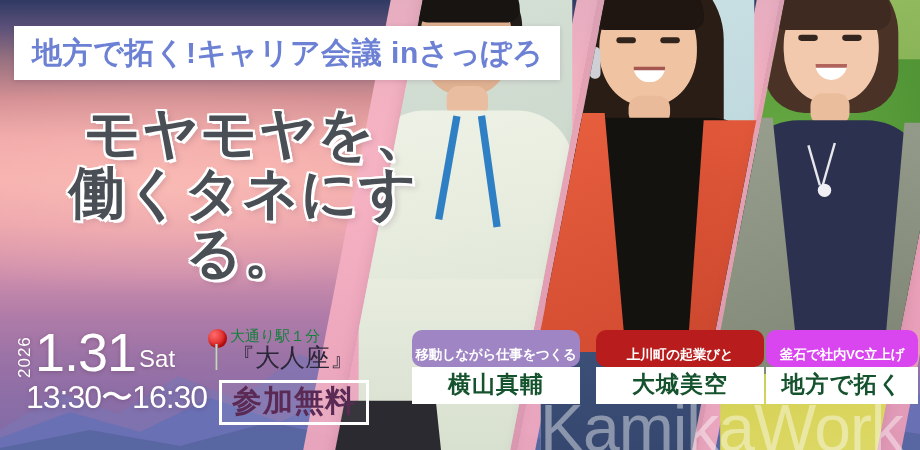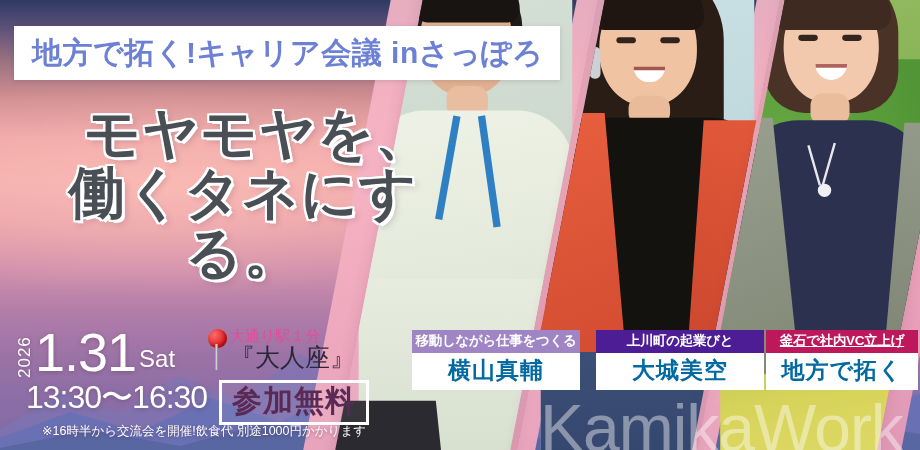--- a/index.html
+++ b/index.html
@@ -131,47 +131,47 @@
   .pin .ball{
     position:absolute; left:2px; top:0; width:19px; height:19px; border-radius:50%;
     background:radial-gradient(circle at 33% 30%,#ff6b6b,#d81b1b 70%);
     box-shadow:inset -2px -2px 3px rgba(120,0,0,.5);
   }
   .pin .needle{
     position:absolute; left:9px; top:15px; width:3px; height:26px;
     background:linear-gradient(90deg,#8c8c8c,#cfcfcf,#7a7a7a);
   }
   .venue-text{ margin-left:2px; }
-  .venue-sub{ font-size:15px; color:#ec4899; letter-spacing:0; line-height:1.15; }
+  .venue-sub{ font-size:15px; color:#15803d; letter-spacing:0; line-height:1.15; }
   .venue-name{ font-size:25px; font-weight:normal; color:#2b2738; line-height:1.15; margin-top:-1px; }
 
   .free-badge{
     position:absolute; left:219px; top:380px;
     border:3px solid #ffffff; padding:1px 10px 3px;
     font-size:30px; font-weight:bold; color:#5a2a55;
     line-height:1.15; letter-spacing:1px;
     background:rgba(255,255,255,.06);
   }
 
   
   .plate{ position:absolute; width:168px; text-align:center; }
   .plate .tag{
-    color:#ffffff; font-size:13.5px; font-weight:bold; padding:2px 0 3px;
-    letter-spacing:-.3px; white-space:nowrap;
+    color:#ffffff; font-size:13.5px; font-weight:bold; padding:16px 0 3px;
+    letter-spacing:-.3px; white-space:nowrap;border-radius:10px;
   }
   .plate .nm{
-    background:#ffffff; color:#0369a1; font-size:23px; font-weight:bold;
+    background:#ffffff; color:#14532d; font-size:23px; font-weight:bold;
     padding:2px 0 4px; letter-spacing:1px; white-space:nowrap;
   }
   .plate.k1{ left:412px; top:330px; }
   .plate.k2{ left:596px; top:330px; }
   .plate.k3{ left:766px; top:330px; width:152px; }
   .plate.k1 .tag{ background:#9f85c4; }
-  .plate.k2 .tag{ background:#4c1d95; }
-  .plate.k3 .tag{ background:#be185d;text-decoration:underline; }
+  .plate.k2 .tag{ background:#b91c1c; }
+  .plate.k3 .tag{ background:#d946ef; }
 
   
   .watermark{
     position:absolute; left:540px; bottom:-16px;
     font-size:66px; color:rgba(255,255,255,.42);
     letter-spacing:-1px; font-weight:normal; white-space:nowrap;
     pointer-events:none;
   }
 </style>
 </head>
@@ -265,21 +265,20 @@
     <span class="l2">働くタネにする。</span>
   </div>
 
   <div class="date-block">
     <div class="date-row">
       <span class="year">2026</span>
       <span class="daynum">1.31</span>
       <span class="dow">Sat</span>
     </div>
     <div class="time">13:30〜16:30</div>
-    <div class="note">※16時半から交流会を開催!飲食代 別途1000円かかります</div>
   </div>
 
   <div class="venue">
     <span class="pin">
       <span class="ball"></span>
         <span class="needle"></span>
     </span>
     <span class="venue-text">
       <div class="venue-sub">大通り駅１分</div>
       <div class="venue-name">『大人座』</div>

